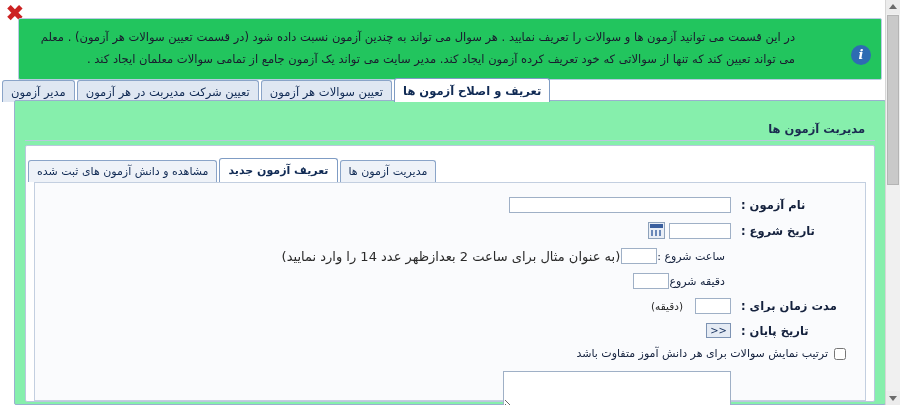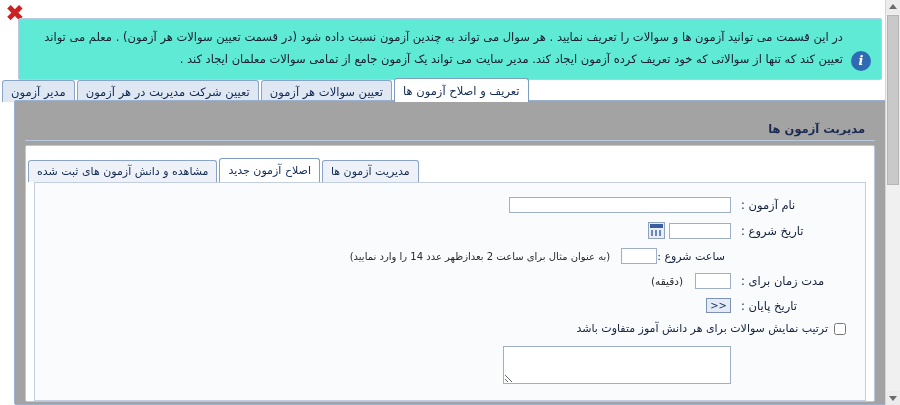--- a/index.html
+++ b/index.html
@@ -33,28 +33,29 @@
     user-select: none;
   }
 
   
   .info-banner {
     position: absolute;
     top: 18px;
     left: 18px;
     right: 18px;
     min-height: 48px;
-    background: #5eead4;
+    background: #22c55e;
     border: 1px solid #b9cbe3;
     border-radius: 2px;
     display: flex;
     flex-direction: row-reverse;
-    align-items: flex-end;
+    align-items: center;
     box-sizing: border-box;
     padding: 8px 10px 8px 8px;
+    gap: 48px;
   }
   .info-banner .banner-text {
     flex: 1;
     direction: rtl;
     text-align: right;
     font-size: 11.5px;
     line-height: 1.9;
     color: #1a1a2e;
     padding: 0 8px 0 6px;
   }
@@ -99,38 +100,38 @@
     border: 1px solid #8aa4c8;
     border-bottom: none;
     border-radius: 3px 3px 0 0;
     white-space: nowrap;
     cursor: pointer;
     box-sizing: border-box;
   }
   .tab.active {
     background: #ffffff;
     color: #102a54;
-    font-weight: normal;
+    font-weight: bold;
     border-color: #7f9cc4;
     height: 24px;
     line-height: 24px;
     z-index: 4;
   }
   .tab.plain {
     background: #eef2f8;
   }
 
   
   .panel-outer {
     position: absolute;
     top: 100px;
     left: 14px;
     right: 14px;
     bottom: 0;
-    background: #a3a3a3;
+    background: #86efac;
     border: 1px solid #9ab0cf;
     border-radius: 2px;
     box-sizing: border-box;
   }
 
   .section-title {
     position: absolute;
     top: 17px;
     right: 14px;
     width: 260px;
@@ -202,20 +203,21 @@
   }
   .form-label {
     width: 118px;
     flex: 0 0 118px;
     text-align: left;
     font-size: 11.5px;
     color: #14213d;
     padding-left: 10px;
     box-sizing: border-box;
     white-space: nowrap;
+    font-weight: bold;
   }
   .form-control { display: flex; flex-direction: row; align-items: center; }
 
   input.txt {
     border: 1px solid #9fb0c6;
     background: #ffffff;
     height: 16px;
     font-size: 11px;
     font-family: "DejaVu Sans", "Liberation Sans", sans-serif;
     padding: 1px 3px;
@@ -249,23 +251,23 @@
     position: absolute;
     top: 7px; left: 2px; right: 2px; bottom: 2px;
     background:
       linear-gradient(to right, #4a6fa8 0 2px, transparent 2px 4px, #4a6fa8 4px 6px, transparent 6px 8px, #4a6fa8 8px 10px, transparent 10px 12px);
     background-size: 12px 2px;
     background-repeat: repeat-y;
     opacity: .8;
   }
 
   .hint {
-    font-size: 10px;
+    font-size: 13px;
     color: #2a2a2a;
-    margin-right: 11px;
+    margin-right: 1px;
     white-space: nowrap;
     direction: rtl;
   }
   .unit {
     font-size: 10.5px;
     color: #2a2a2a;
     margin-right: 12px;
     white-space: nowrap;
   }
   .sublabel {
@@ -375,21 +377,21 @@
 
   <div class="panel-outer">
 
     <div class="section-title">مدیربت آزمون ها</div>
     <div class="section-title-rule"></div>
 
     <div class="panel-inner">
 
       <div class="tabstrip-inner">
         <div class="tab plain">مدیریت آزمون ها</div>
-        <div class="tab active">اصلاح آزمون جدید</div>
+        <div class="tab active">تعریف آزمون جدید</div>
         <div class="tab plain">مشاهده و دانش آزمون های ثبت شده</div>
       </div>
 
       <div class="form-area">
 
         <div class="form-row">
           <div class="form-label">نام آزمون :</div>
           <div class="form-control">
             <input class="txt txt-wide" type="text" placeholder="" style="">
           </div>
@@ -405,20 +407,27 @@
 
         <div class="form-row">
           <div class="form-label"></div>
           <div class="form-control">
             <span class="sublabel">ساعت شروع :</span>
             <input class="txt txt-small" type="text" style="">
             <span class="hint">(به عنوان مثال برای ساعت 2 بعدازظهر عدد 14 را وارد نمایید)</span>
           </div>
         </div>
 
+        <div class="form-row">
+          <div class="form-label"></div>
+          <div class="form-control">
+            <span class="sublabel">دقیقه شروع</span>
+            <input class="txt txt-small" type="text" style="">
+          </div>
+        </div>
 
         <div class="form-row">
           <div class="form-label">مدت زمان برای :</div>
           <div class="form-control">
             <input class="txt txt-small" type="text" style="">
             <span class="unit">(دقیقه)</span>
           </div>
         </div>
 
         <div class="form-row">

